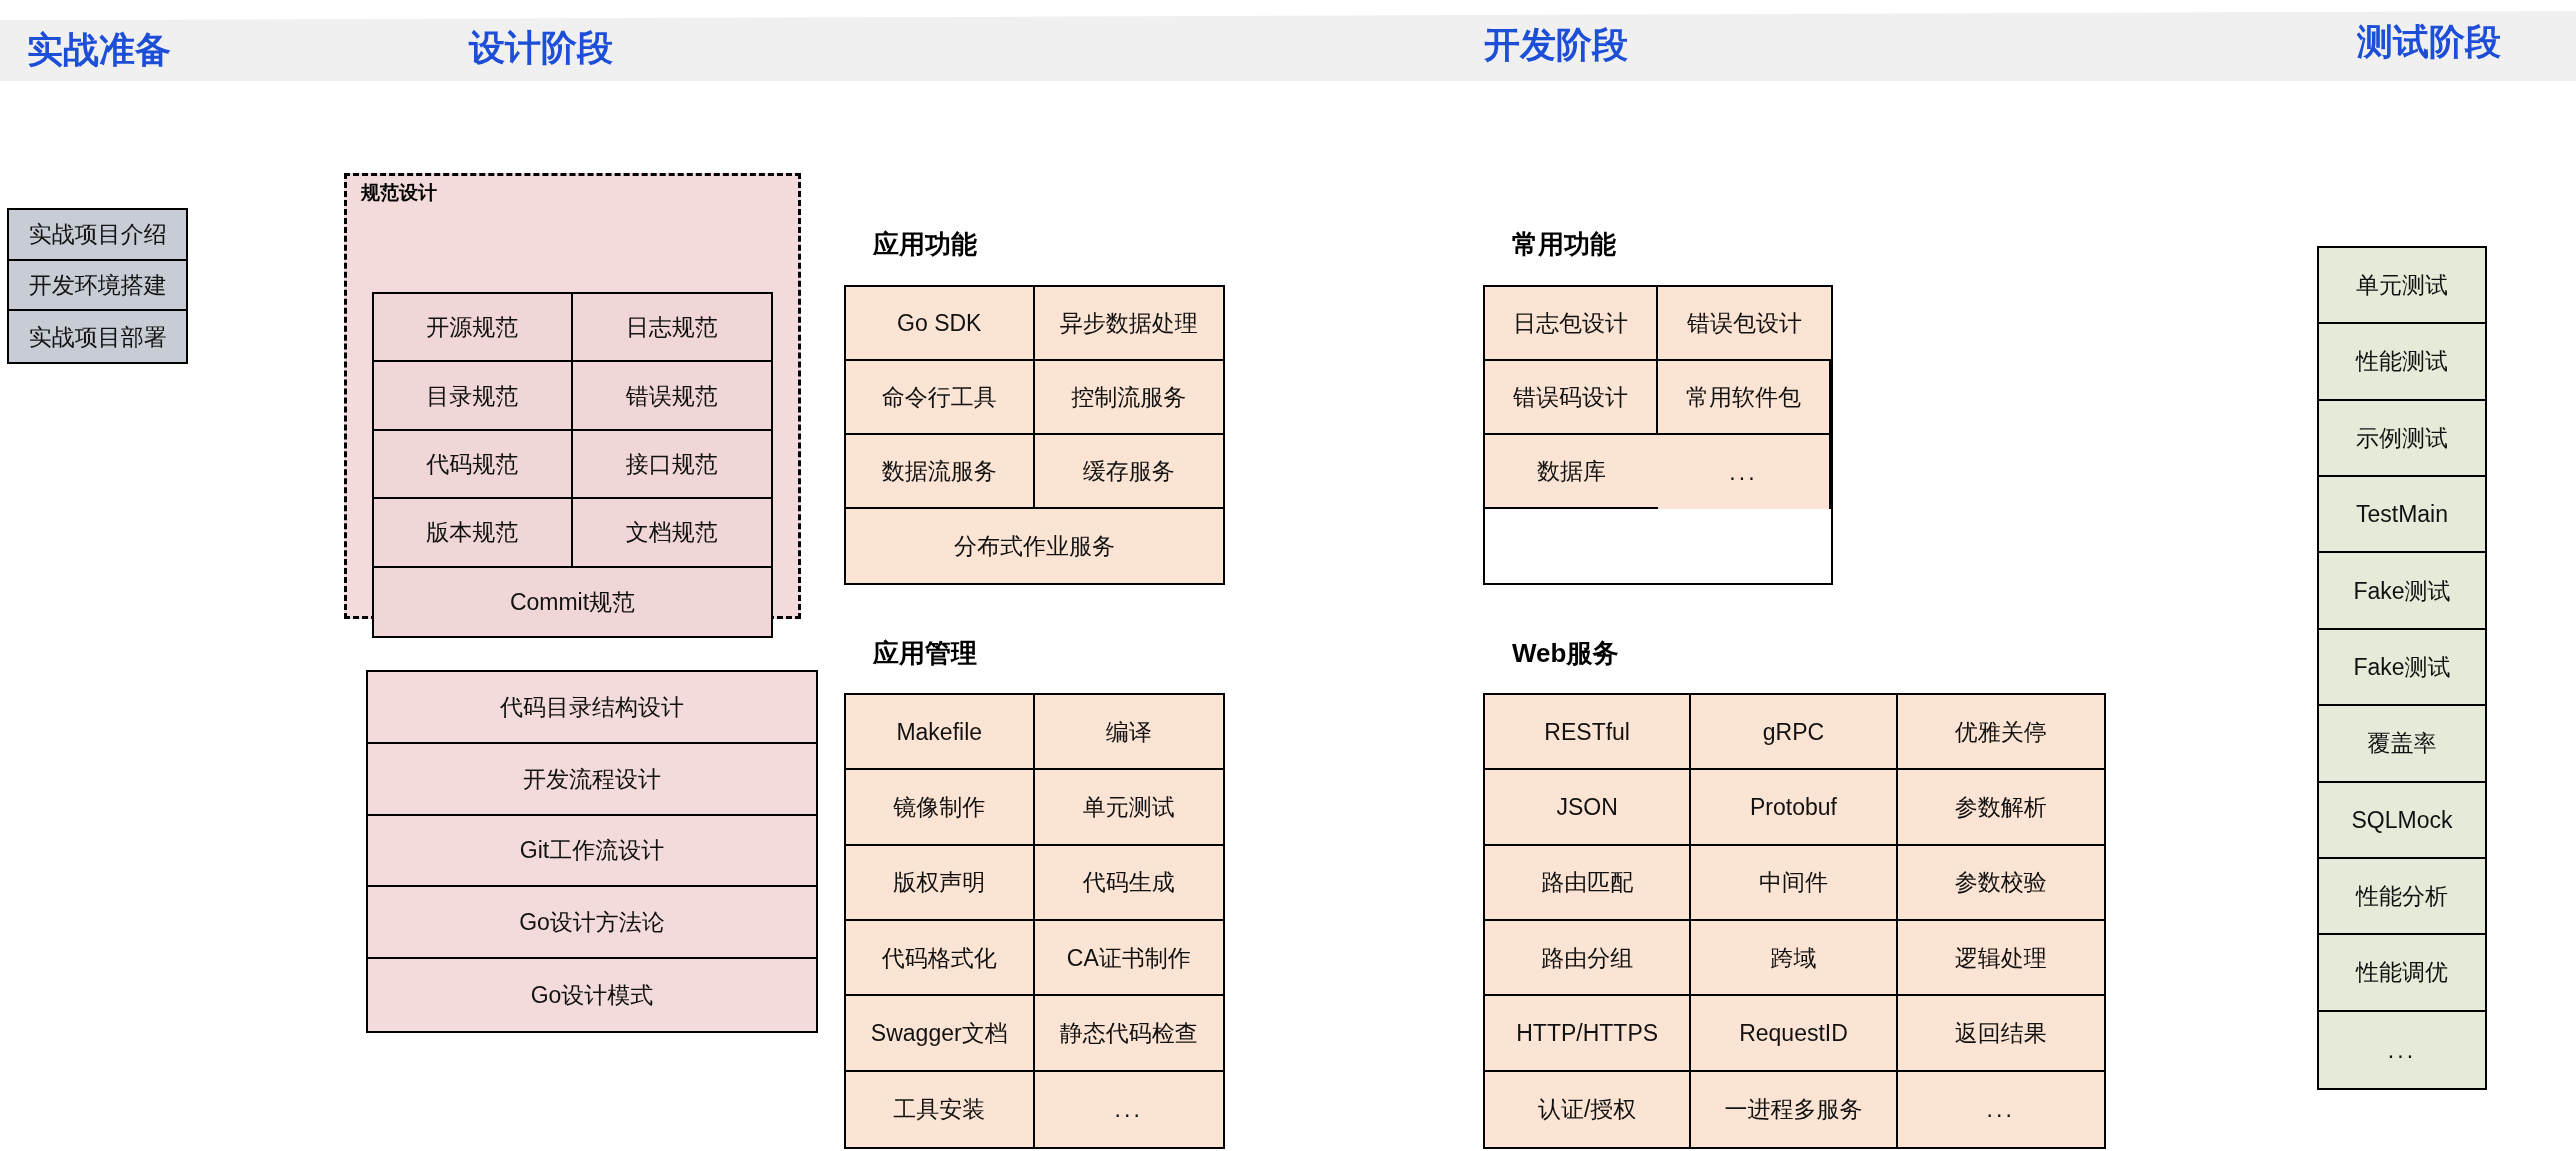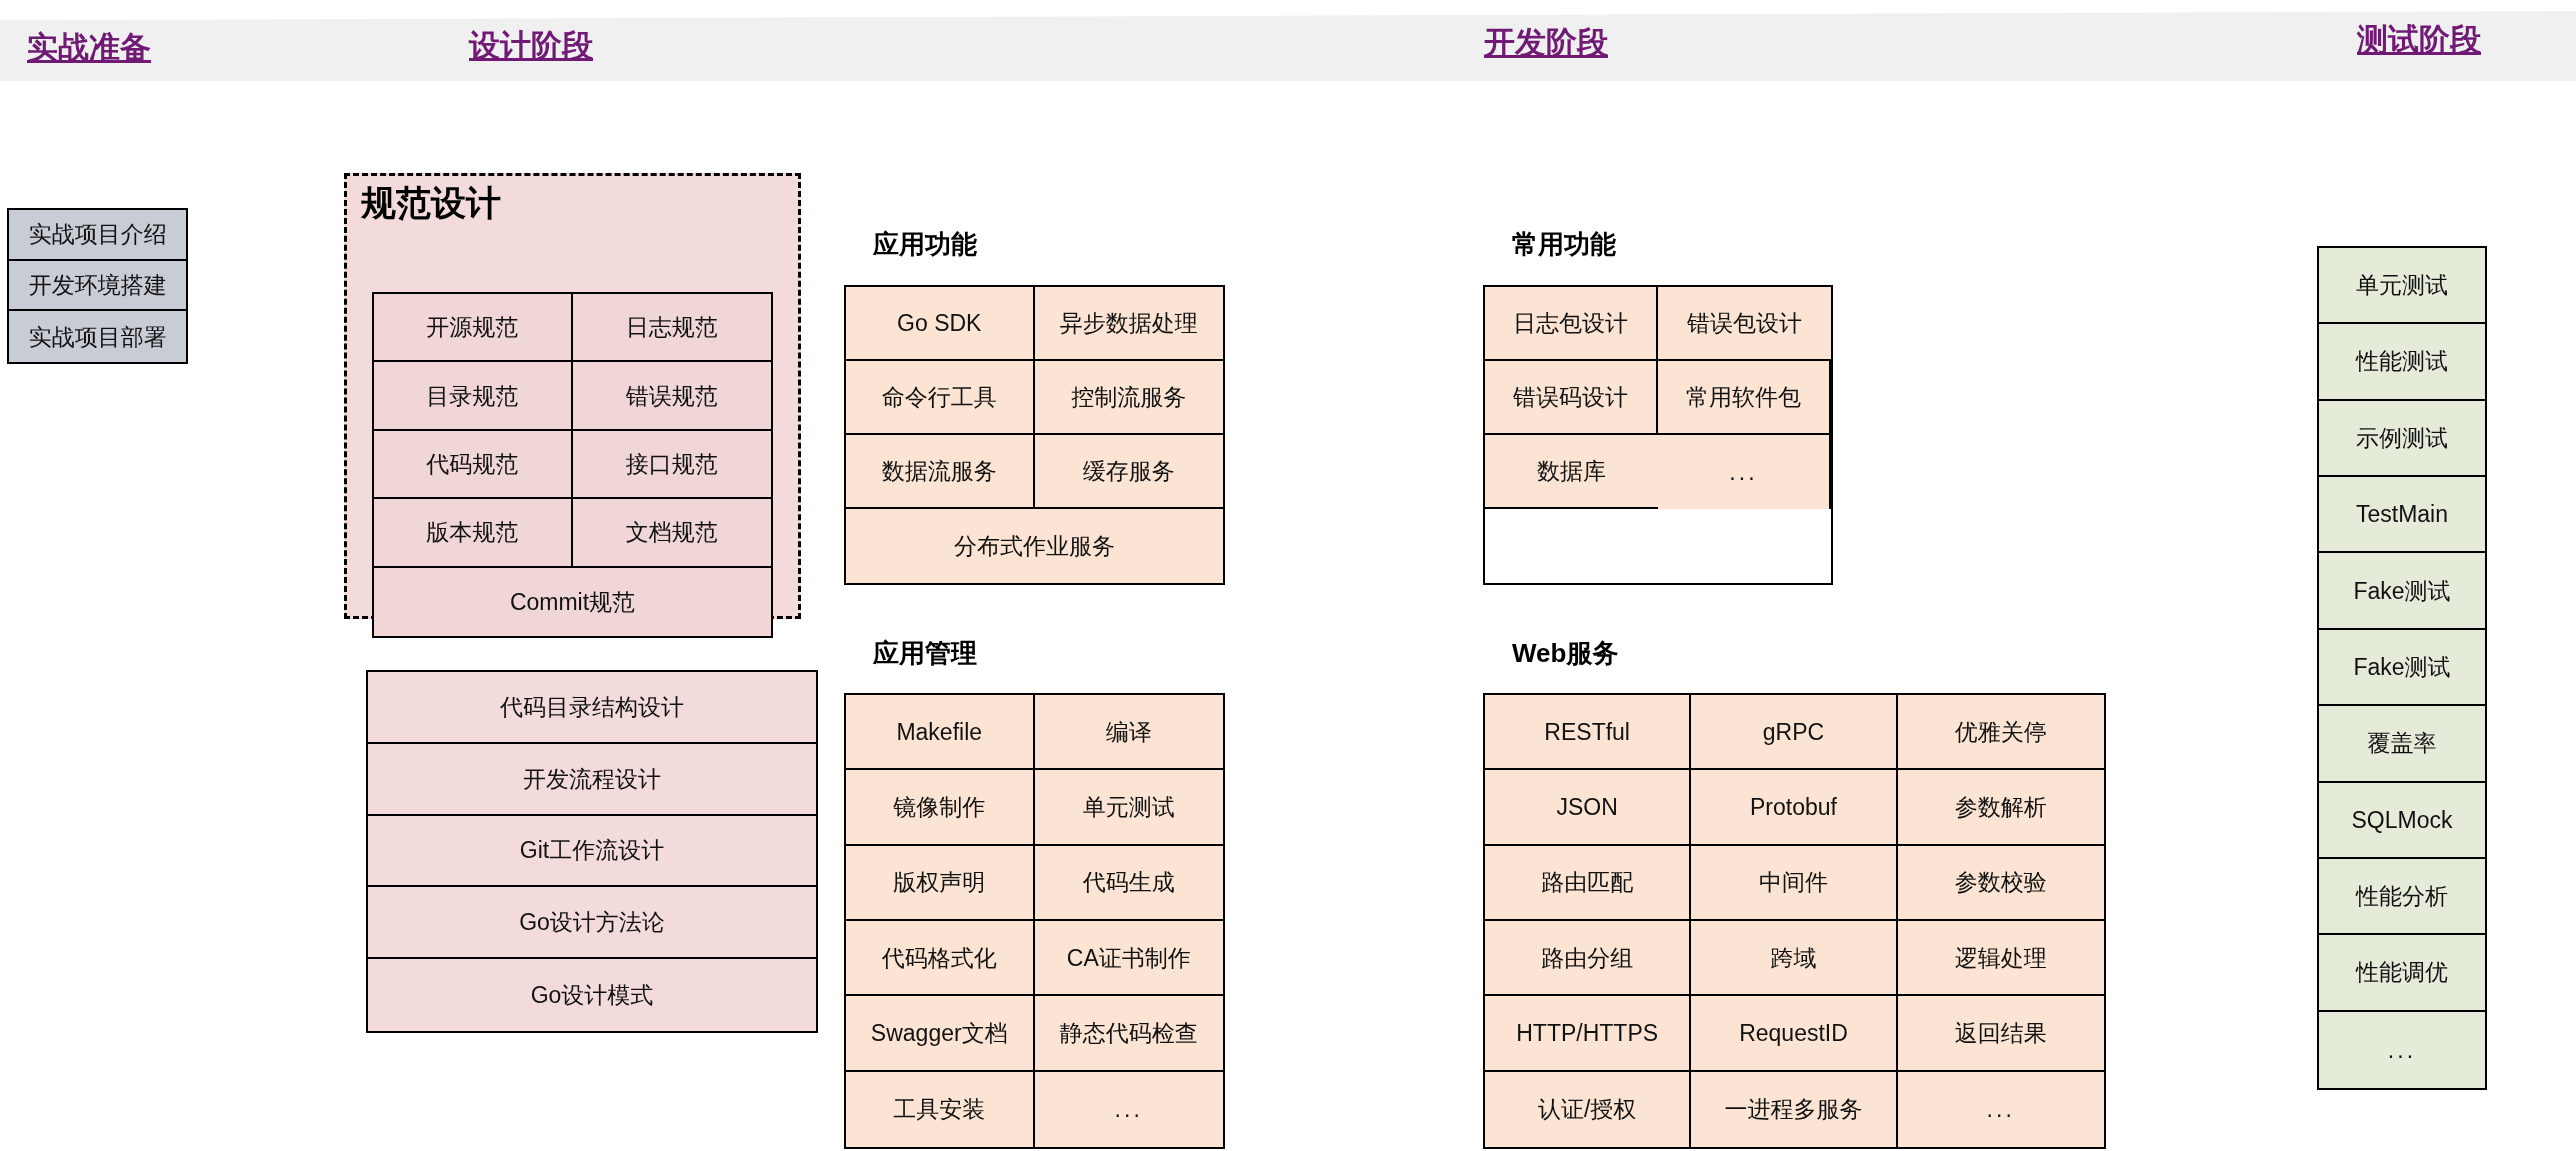--- a/index.html
+++ b/index.html
@@ -7,22 +7,22 @@
     font-family:"Liberation Sans","DejaVu Sans",sans-serif;
     width:3266px;height:1151px;position:relative;overflow:hidden;
     -webkit-font-smoothing:antialiased;
   }
 
   
   #banner-wrap{position:absolute;left:0;top:9.3px;width:3266px;height:72px;}
   #banner-shape{position:absolute;inset:0;}
   #banner-labels{position:absolute;inset:0;}
   .stage-label{
-    position:absolute;color:#701a75;font-weight:700;white-space:nowrap;
-    font-size:31px;line-height:1;text-decoration:underline;
+    position:absolute;color:#1d4ed8;font-weight:700;white-space:nowrap;
+    font-size:36px;line-height:1;
   }
 
   
   .grid{position:absolute;border:2.6px solid #000;box-sizing:border-box;
         display:grid;}
   .cell{
     border-right:2.6px solid #000;border-bottom:2.6px solid #000;
     box-sizing:border-box;display:flex;align-items:center;justify-content:center;
     font-size:23px;color:#111;text-align:center;line-height:1.05;
     padding:1px 2.1px;
@@ -41,21 +41,21 @@
   
   .group-title{
     position:absolute;font-size:26px;font-weight:700;color:#000;white-space:nowrap;
   }
 
   
   #spec-box{
     position:absolute;border:3.1px dashed #000;background:#f3dbdb;box-sizing:border-box;
   }
   #spec-title{
-    position:absolute;font-size:35px;font-weight:700;color:#000;white-space:nowrap;
+    position:absolute;font-size:19px;font-weight:700;color:#000;white-space:nowrap;
   }
   .dots{letter-spacing:3.1px;}
 </style>
 </head>
 <body>
 
 <div id="banner-wrap">
   <svg id="banner-shape" viewBox="0 0 6340 140" preserveAspectRatio="none">
     <polygon points="0,22 6120,0 6120,-30 6340,72 6120,170 6120,140 0,140" fill="#f0f0f0"></polygon>
   </svg>

